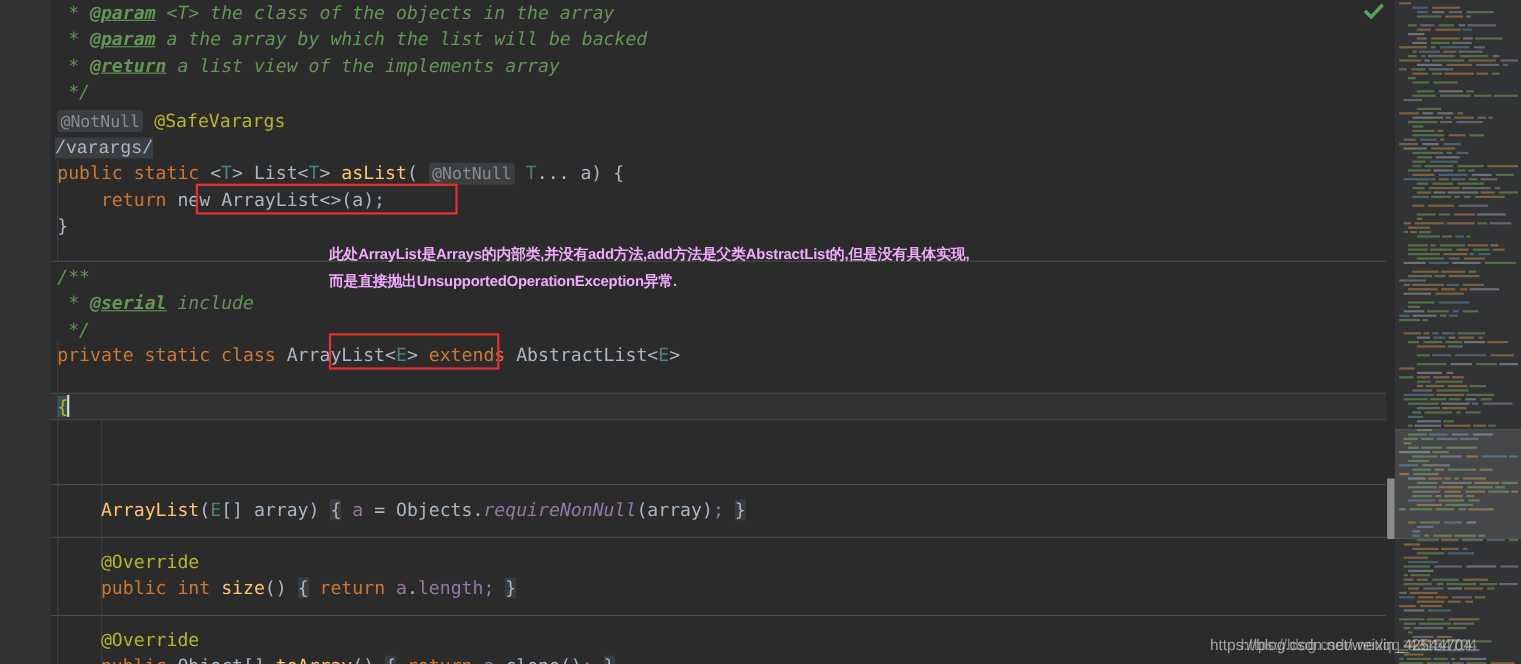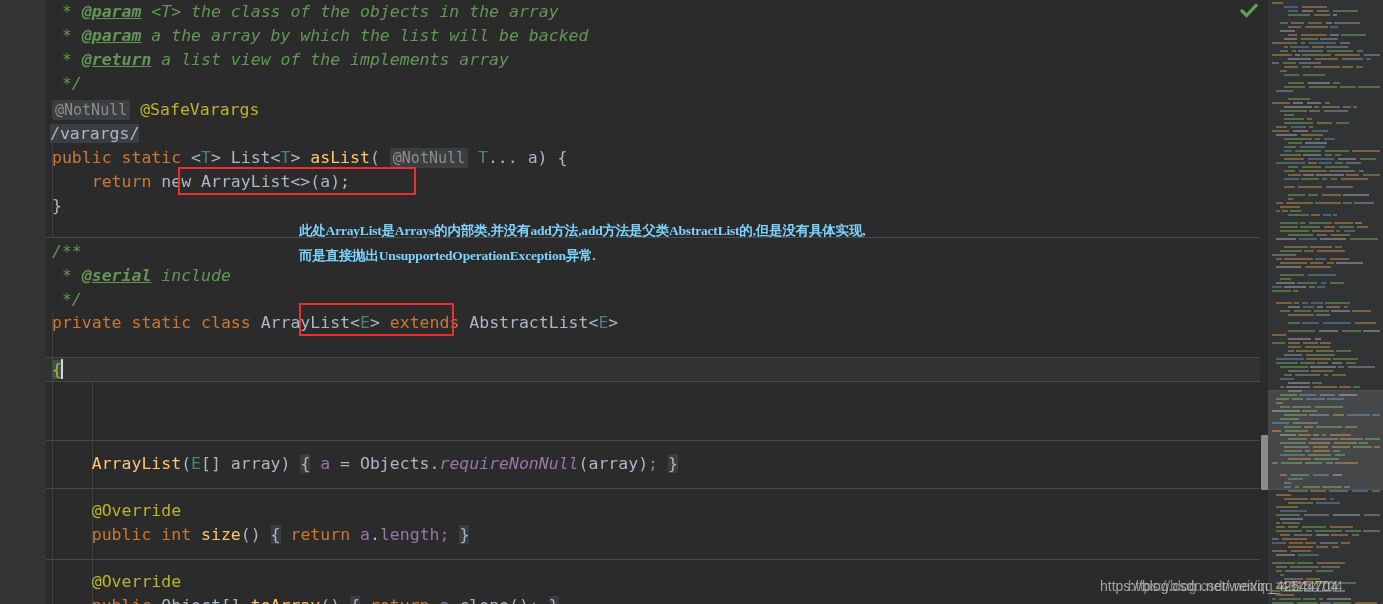--- a/index.html
+++ b/index.html
@@ -73,37 +73,38 @@
   .inlay {
     background: #3c3f41;
     color: #8c8c8c;
     border-radius: 3px;
     padding: 1px 3px;
     font-size: 15px;
   }
   .chip {
     background: #3c3f41;
     color: #a9b7c6;
+    font-family: Liberation Mono, monospace;
   }
   .brace-chip {
     background: #3a3d3f;
     color: #a9b7c6;
   }
 
   
   .redbox {
     position: absolute;
     border: 2px solid #e83030;
     pointer-events: none;
     z-index: 5;
   }
   .note {
     position: absolute;
-    color: #7dd3fc;
-    font-family: Liberation Serif, serif;
+    color: #f0abfc;
+    font-family: Liberation Sans, sans-serif;
     font-weight: bold;
     font-size: 13.5px;
     line-height: 22px;
     white-space: pre;
     z-index: 6;
     letter-spacing: -0.2px;
   }
 
   
   .caret {

